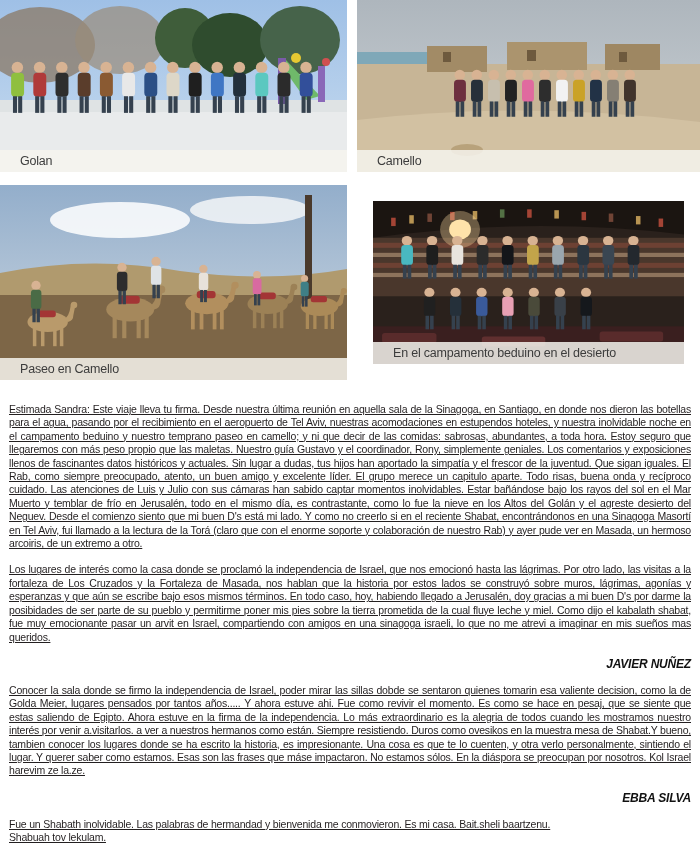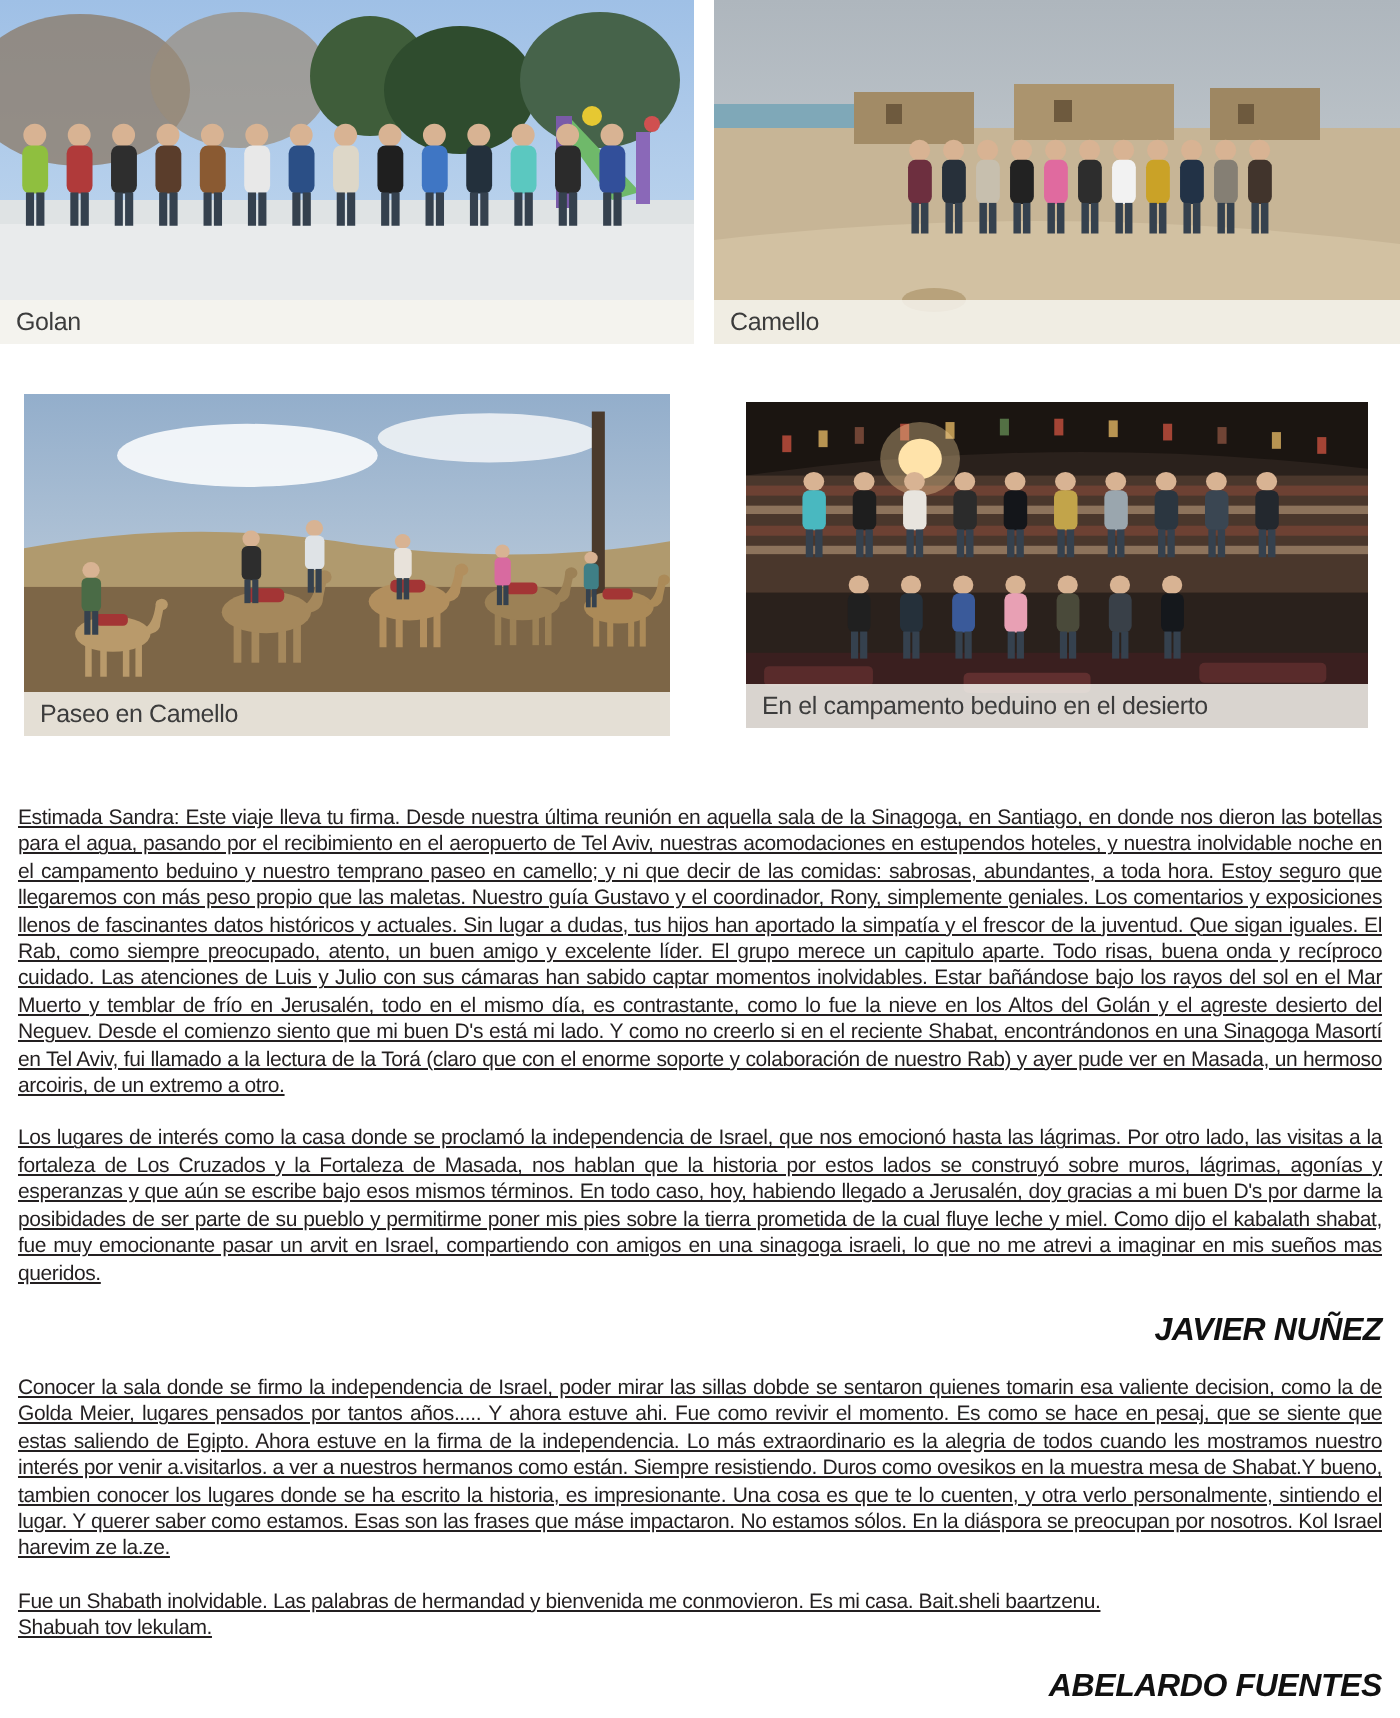--- a/index.html
+++ b/index.html
@@ -4,25 +4,25 @@
 <style>
   html,body{margin:0;padding:0;background:#ffffff;}
   .page{width:700px;min-height:859px;margin:0 auto;background:#fff;
         font-family:"Liberation Sans",sans-serif;color:#231f20;}
   .photo-grid{display:grid;grid-template-columns:347px 343px;grid-template-rows:172px 195px;
               column-gap:10px;row-gap:13px;}
   .photo{position:relative;overflow:hidden;background:#ccc;}
   .photo svg{display:block;width:100%;height:100%;}
   .caption-bar{position:absolute;left:0;right:0;bottom:0;height:22px;line-height:22px;
                background:rgba(246,244,238,0.85);color:#3c3c3c;font-size:12.5px;
-               padding-left:8px;letter-spacing:-0.2px;}
+               padding-left:20px;letter-spacing:-0.2px;}
   .letters{padding:23px 9px 10px 9px;}
   .para{font-size:10.5px;line-height:13.4px;letter-spacing:-0.2px;text-align:justify;
         white-space:pre-line;margin:0 0 13px 0;text-decoration:underline;}
-  .sig{font-size:16px;font-weight:bold;font-style:italic;text-align:right;
+  .sig{font-size:12px;font-weight:bold;font-style:italic;text-align:right;
        letter-spacing:-0.2px;margin:0 0 13px 0;color:#111;}
 </style>
 </head>
 <body>
 
 <div class="page">
 
   <svg width="0" height="0" style="position:absolute" aria-hidden="true">
     <defs>
       <g id="prs">
@@ -116,21 +116,21 @@
           <use href="#prs" x="60" color="#f2f2f2"></use>
             <use href="#prs" x="70" color="#caa227"></use>
           <use href="#prs" x="80" color="#223246"></use>
             <use href="#prs" x="90" color="#857f74"></use>
           <use href="#prs" x="100" color="#41342c"></use>
         </g>
       </svg>
       <figcaption class="caption-bar">Camello</figcaption>
     </figure>
 
-    <figure class="photo" style="margin:12px">
+    <figure class="photo" style="margin:0">
       <svg viewBox="0 0 347 195" preserveAspectRatio="none">
         <defs>
           <linearGradient id="csky" x1="0" y1="0" x2="0" y2="1">
             <stop offset="0" stop-color="#93aecb"></stop>
               <stop offset="1" stop-color="#cfd9e2"></stop>
           </linearGradient>
         </defs>
         <rect width="347" height="195" fill="url(#csky)"></rect>
         <ellipse cx="120" cy="35" rx="70" ry="18" fill="#ffffff" opacity="0.85"></ellipse>
         <ellipse cx="250" cy="25" rx="60" ry="14" fill="#eef2f5" opacity="0.9"></ellipse>
@@ -234,19 +234,20 @@
 
   </div>
 
   <div class="letters">
 
     <p class="para">Estimada Sandra: Este viaje lleva tu firma. Desde nuestra última reunión en aquella sala de la Sinagoga, en Santiago, en donde nos dieron las botellas para el agua, pasando por el recibimiento en el aeropuerto de Tel Aviv, nuestras acomodaciones en estupendos hoteles, y nuestra inolvidable noche en el campamento beduino y nuestro temprano paseo en camello; y ni que decir de las comidas: sabrosas, abundantes, a toda hora. Estoy seguro que llegaremos con más peso propio que las maletas. Nuestro guía Gustavo y el coordinador, Rony, simplemente geniales. Los comentarios y exposiciones llenos de fascinantes datos históricos y actuales. Sin lugar a dudas, tus hijos han aportado la simpatía y el frescor de la juventud. Que sigan iguales. El Rab, como siempre preocupado, atento, un buen amigo y excelente líder. El grupo merece un capitulo aparte. Todo risas, buena onda y recíproco cuidado. Las atenciones de Luis y Julio con sus cámaras han sabido captar momentos inolvidables. Estar bañándose bajo los rayos del sol en el Mar Muerto y temblar de frío en Jerusalén, todo en el mismo día, es contrastante, como lo fue la nieve en los Altos del Golán y el agreste desierto del Neguev. Desde el comienzo siento que mi buen D's está mi lado. Y como no creerlo si en el reciente Shabat, encontrándonos en una Sinagoga Masortí en Tel Aviv, fui llamado a la lectura de la Torá (claro que con el enorme soporte y colaboración de nuestro Rab) y ayer pude ver en Masada, un hermoso arcoiris, de un extremo a otro.</p>
     <p class="para">Los lugares de interés como la casa donde se proclamó la independencia de Israel, que nos emocionó hasta las lágrimas. Por otro lado, las visitas a la fortaleza de Los Cruzados y la Fortaleza de Masada, nos hablan que la historia por estos lados se construyó sobre muros, lágrimas, agonías y esperanzas y que aún se escribe bajo esos mismos términos. En todo caso, hoy, habiendo llegado a Jerusalén, doy gracias a mi buen D's por darme la posibidades de ser parte de su pueblo y permitirme poner mis pies sobre la tierra prometida de la cual fluye leche y miel. Como dijo el kabalath shabat, fue muy emocionante pasar un arvit en Israel, compartiendo con amigos en una sinagoga israeli, lo que no me atrevi a imaginar en mis sueños mas queridos.</p>
     <p class="sig">JAVIER NUÑEZ</p>
 
     <p class="para">Conocer la sala donde se firmo la independencia de Israel, poder mirar las sillas dobde se sentaron quienes tomarin esa valiente decision, como la de Golda Meier, lugares pensados por tantos años..... Y ahora estuve ahi. Fue como revivir el momento. Es como se hace en pesaj, que se siente que estas saliendo de Egipto. Ahora estuve en la firma de la independencia. Lo más extraordinario es la alegria de todos cuando les mostramos nuestro interés por venir a.visitarlos. a ver a nuestros hermanos como están. Siempre resistiendo. Duros como ovesikos en la muestra mesa de Shabat.Y bueno, tambien conocer los lugares donde se ha escrito la historia, es impresionante. Una cosa es que te lo cuenten, y otra verlo personalmente, sintiendo el lugar. Y querer saber como estamos. Esas son las frases que máse impactaron. No estamos sólos. En la diáspora se preocupan por nosotros. Kol Israel harevim ze la.ze.</p>
+    <p class="sig">EBBA SILVA</p>
 
     <p class="para">Fue un Shabath inolvidable. Las palabras de hermandad y bienvenida me conmovieron. Es mi casa. Bait.sheli baartzenu.
 Shabuah tov lekulam.</p>
     <p class="sig">ABELARDO FUENTES</p>
 
   </div>
 </div>
 
 </body></html>

